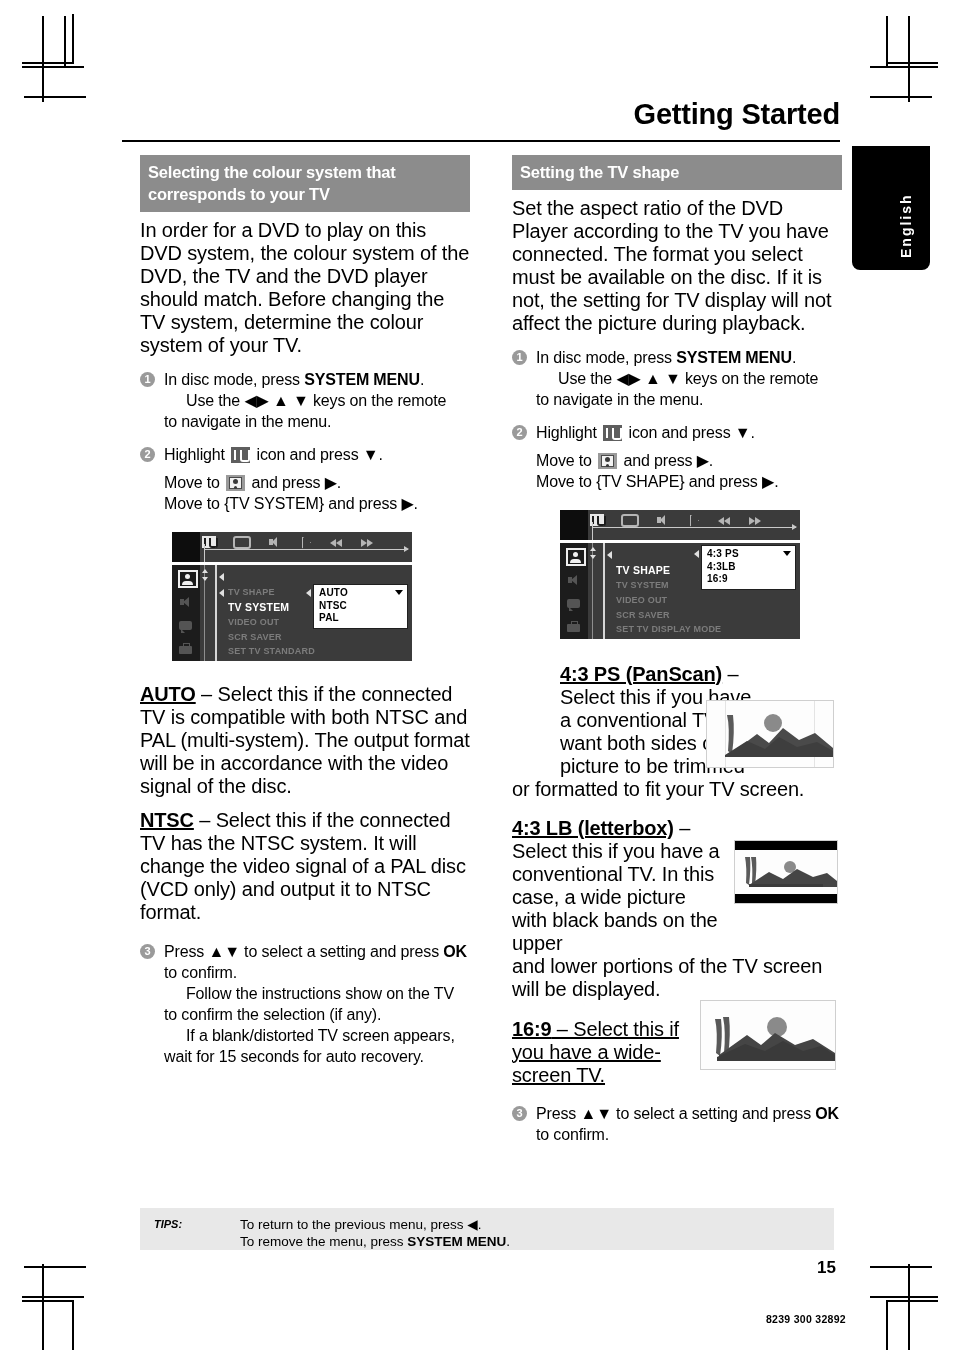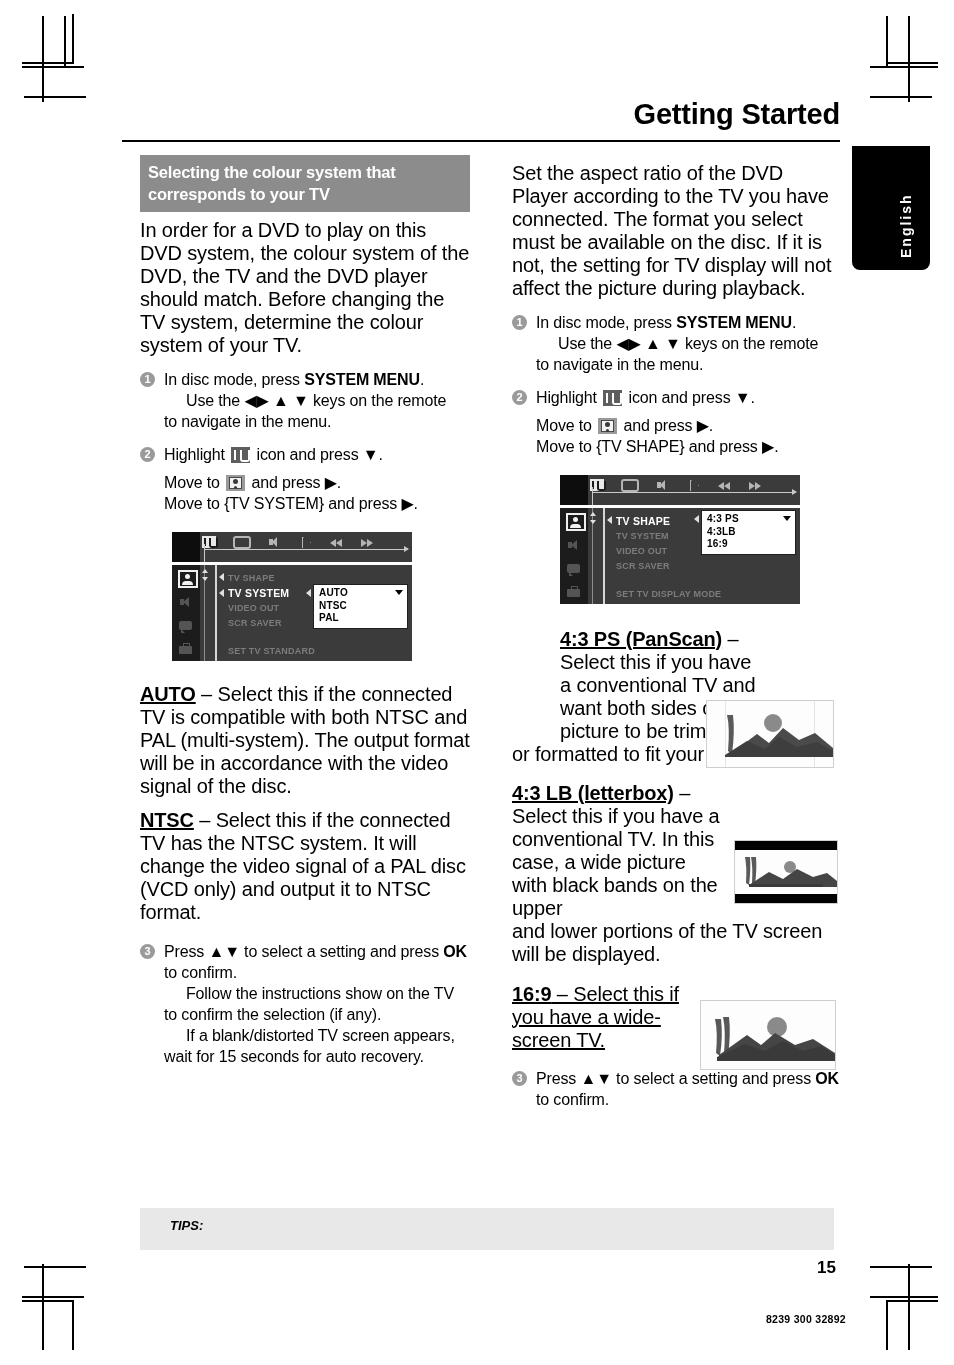--- a/index.html
+++ b/index.html
@@ -258,21 +258,21 @@
                      border-left:3px solid transparent; border-right:3px solid transparent;
                      border-bottom:4px solid #e0e0e0; }
   .osd-scroll .dn  { position:absolute; left:0; top:12px; width:0; height:0;
                      border-left:3px solid transparent; border-right:3px solid transparent;
                      border-top:4px solid #e0e0e0; }
   .osd-divider { position:absolute; left:43px; top:0; width:2px; height:96px; background:#d6d6d6; }
   .osd-ptr { position:absolute; width:0; height:0;
              border-top:4px solid transparent; border-bottom:4px solid transparent;
              border-right:5px solid #e0e0e0; }
 
-  .osd-menu { position: absolute; left: 56px; top: 6px; right: 4px; }
+  .osd-menu { position: absolute; left: 56px; top: 20px; right: 4px; }
   .osd-menu .mi {
     font-size: 9px; font-weight: bold; line-height: 15px;
     color: #7c7c7c; letter-spacing: 0.2px; white-space: nowrap;
   }
   .osd-menu .mi.active { color: #ffffff; font-size: 10.5px; }
   .osd-foot {
     position: absolute; left: 56px; bottom: 5px;
     font-size: 9px; font-weight: bold; color: #7c7c7c; letter-spacing: 0.2px;
   }
 
@@ -301,22 +301,22 @@
   .thumb svg { position: absolute; left: 0; top: 0; }
 
   
   #tips-box {
     position: absolute;
     left: 140px; top: 1208px;
     width: 694px; height: 42px;
     background: #e8e8e8;
   }
   #tips-label {
-    position: absolute; left: 30px; top: 10px;
-    font-size: 13px; font-weight: bold; font-style: italic;
+    position: absolute; left: 14px; top: 10px;
+    font-size: 11px; font-weight: bold; font-style: italic;
   }
   #tips-lines {
     position: absolute; left: 100px; top: 9px;
     font-size: 13.5px; line-height: 16.5px;
   }
   #page-number {
     position: absolute; right: 118px; top: 1258px;
     font-size: 17px; font-weight: bold;
   }
   #doc-code {
@@ -465,20 +465,21 @@
   <div class="step" style="margin-top:17px;">
     <span class="num">3</span>
     <span class="line"><span>Press ▲▼ to select a setting and press </span><b>OK</b><span> to confirm.</span></span>
     <span class="sub">Follow the instructions show on the TV to confirm the selection (if any).</span>
     <span class="sub">If a blank/distorted TV screen appears, wait for 15 seconds for auto recovery.</span>
   </div>
 </div>
 
 <div class="col" id="col-right">
 
+  <div class="section-head one-line">Setting the TV shape</div>
 
   <div class="para">Set the aspect ratio of the DVD Player according to the TV you have connected. The format you select must be available on the disc.  If it is not, the setting for TV display will not affect the picture during playback.</div>
 
   <div class="step">
     <span class="num">1</span>
     <span class="line"><span>In disc mode, press </span><b>SYSTEM MENU</b><span>.</span></span>
     <span class="sub">Use the ◀▶ ▲ ▼ keys on the remote</span>
     <span class="line">to navigate in the menu.</span>
   </div>
 
@@ -613,16 +614,20 @@
     <circle cx="76" cy="26" r="10" fill="#8a8a8a"></circle>
     <path d="M14 18 q3 13 1 34 l4 3 q3 -20 1 -37 z" fill="#585858"></path>
     <path d="M22 16 q3 14 1 36 l4 3 q3 -22 1 -39 z" fill="#585858"></path>
     <path d="M18 54 L46 34 L60 44 L74 32 L94 44 L112 38 L134 52 L134 58 L18 58 Z" fill="#454545"></path>
     <path d="M16 56 L44 43 L64 50 L82 40 L102 50 L120 45 L134 54 L134 60 L16 60 Z" fill="#3a3a3a"></path>
   </svg>
 </div>
 
 <div id="tips-box">
   <div id="tips-label">TIPS:</div>
+  <div id="tips-lines">
+    <div>To return to the previous menu, press ◀.</div>
+    <div><span>To remove the menu, press </span><b>SYSTEM MENU</b><span>.</span></div>
+  </div>
 </div>
 
 <div id="page-number">15</div>
 <div id="doc-code">8239 300 32892</div>
 
 </body></html>

